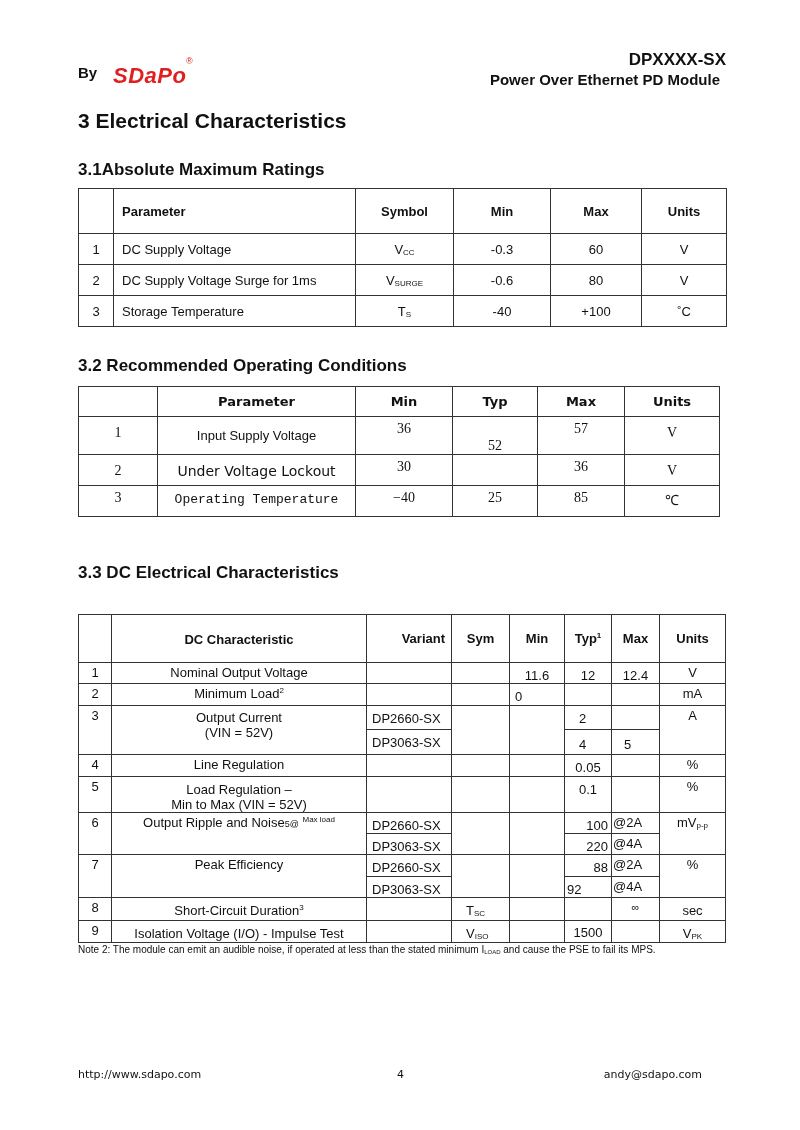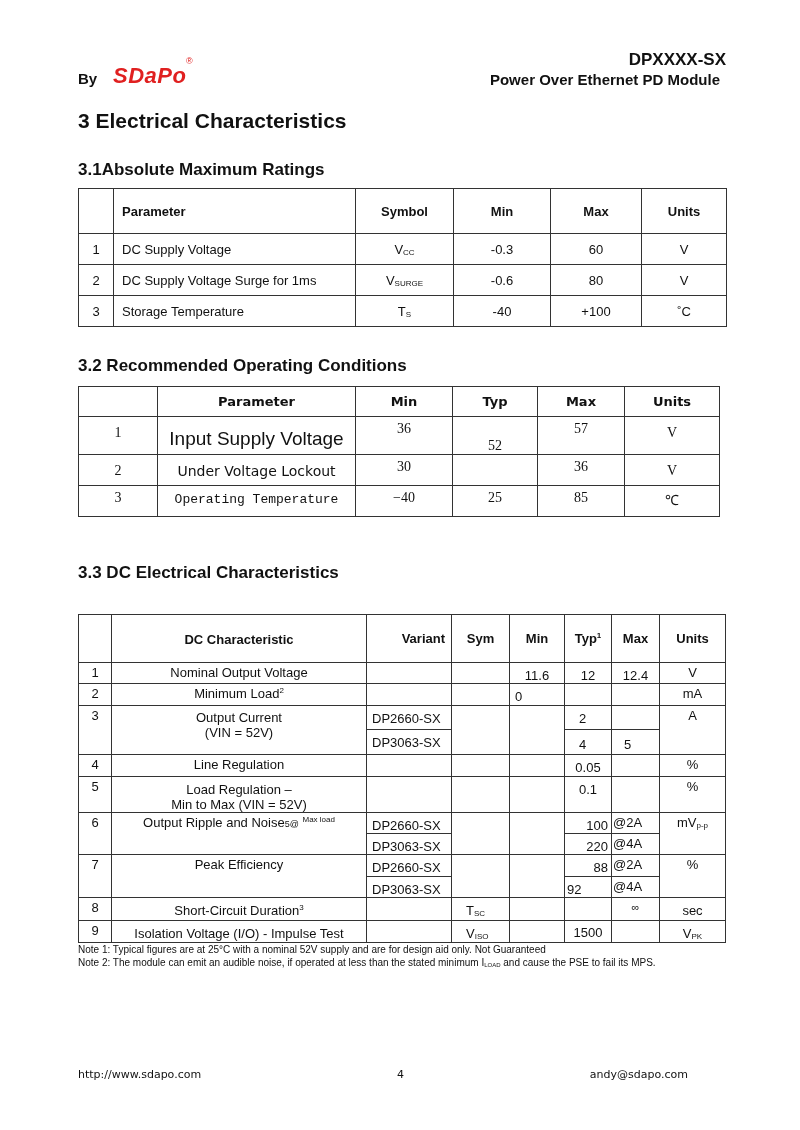--- a/index.html
+++ b/index.html
@@ -1,21 +1,21 @@
 <!DOCTYPE html>
 <html><head>
 <meta charset="utf-8">
 <style>
   * { box-sizing: border-box; margin: 0; padding: 0; }
   html, body { width: 800px; height: 1130px; background: #fff; }
   body { position: relative; font-family: "Liberation Sans", sans-serif; color: #111; overflow: hidden; }
   .abs { position: absolute; }
 
   
-  .by { left: 78px; top: 70px; font-size: 15px; font-weight: bold; text-align: right; }
+  .by { left: 78px; top: 64px; font-size: 15px; font-weight: bold; text-align: right; }
   .logo { left: 113px; top: 63px; font-size: 22px; font-weight: bold; font-style: italic; color: #e02020; letter-spacing: 0.5px; }
   .reg { left: 186px; top: 56px; font-size: 9px; color: #e02020; }
   .model { right: 74px; top: 50px; font-size: 17px; font-weight: bold; text-align: right; }
   .subtitle { right: 80px; top: 71px; font-size: 15px; font-weight: bold; text-align: right; }
 
   .h1 { left: 78px; top: 109px; font-size: 21px; font-weight: bold; }
   .h2 { left: 78px; font-size: 17px; font-weight: bold; }
 
   table { position: absolute; border-collapse: collapse; table-layout: fixed; }
   td, th { border: 1px solid #333; font-size: 13px; font-weight: normal; vertical-align: middle; }
@@ -24,21 +24,21 @@
   .t1 th.h { height: 45px; font-size: 13px; }
   .c { text-align: center; }
   .l { text-align: left; padding-left: 8px; }
   sub { font-size: 8px; vertical-align: -1px; }
   sup { font-size: 8px; vertical-align: 5px; }
 
   .t2 th { font-family: "DejaVu Sans", sans-serif; font-size: 13px; height: 30px; }
   .t2 td { height: 31px; font-family: "Liberation Serif", serif; font-size: 14px; vertical-align: top; padding-top: 8px; }
   .t2 td.mono { font-family: "Liberation Mono", monospace; font-size: 13px; padding-top: 6px; }
   .t2 td.dv { font-family: "DejaVu Sans", sans-serif; font-size: 14px; padding-top: 8px; }
-  .t2 td.sans { font-family: "Liberation Sans", sans-serif; font-size: 19px; padding-top: 11px; }
+  .t2 td.sans { font-family: "Liberation Sans", sans-serif; font-size: 13px; padding-top: 11px; }
 
   .t3 td, .t3 th { font-size: 13px; }
   .t3 th { height: 48px; }
   .t3 td { padding: 0 2px; vertical-align: top; padding-top: 2px; }
   .t3 td.v { text-align: left; padding-left: 5px; }
   .t3 td.tp { padding-top: 5px; }
 
   .notes { left: 78px; top: 943px; font-size: 10px; line-height: 13px; }
   .footer { top: 1068px; font-family: "DejaVu Sans", sans-serif; font-size: 11px; }
 </style>
@@ -279,19 +279,18 @@
     <td class="v tp" style="padding-left:14px"><span>V</span><sub>ISO</sub></td>
     <td></td>
     <td class="c" style="padding-top:4px">1500</td>
     <td></td>
     <td class="c tp"><span>V</span><sub>PK</sub></td>
   </tr>
 </tbody>
   </table>
 
 <div class="abs notes">
-  <div>Note   1: Typical figures are at 25°C with a nominal 52V supply and are for design aid only.  Not Guaranteed</div>
   <div><span>Note  2: The module can emit an audible noise, if operated at less than the stated minimum I</span><sub style="font-size:6px">LOAD</sub><span> and cause the PSE to fail its MPS.</span></div>
 </div>
 
 <div class="abs footer" style="left:78px;">http://www.sdapo.com</div>
 <div class="abs footer" style="left:397px;">4</div>
-<div class="abs footer" style="right:112px;text-align:center;">andy@sdapo.com</div>
+<div class="abs footer" style="right:98px;text-align:center;">andy@sdapo.com</div>
 
 </body></html>

